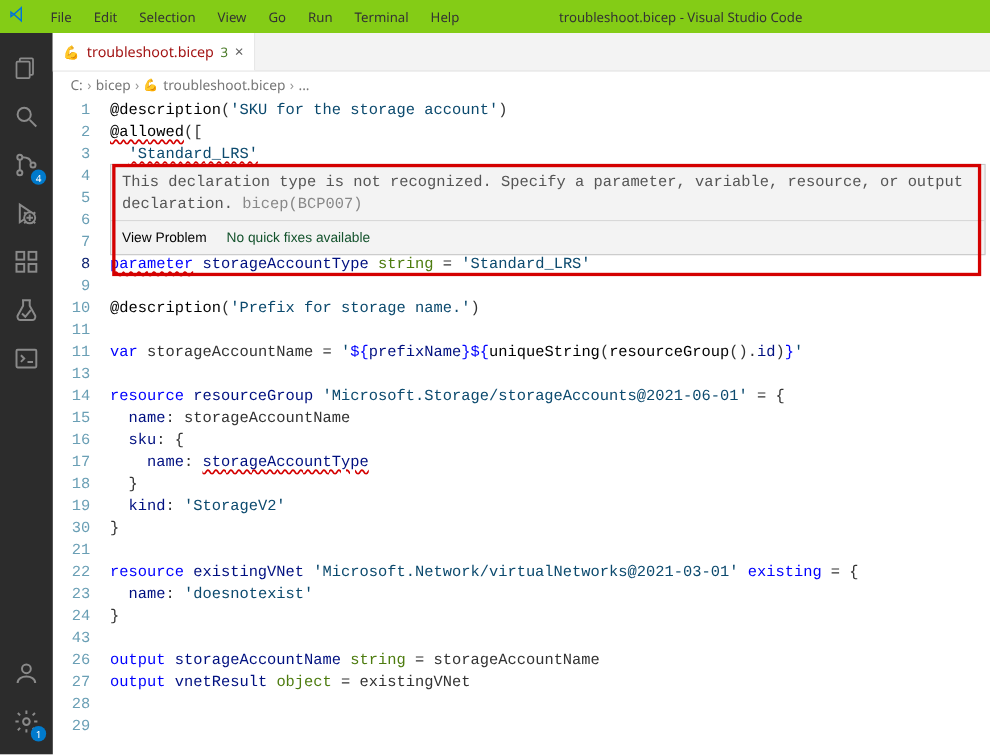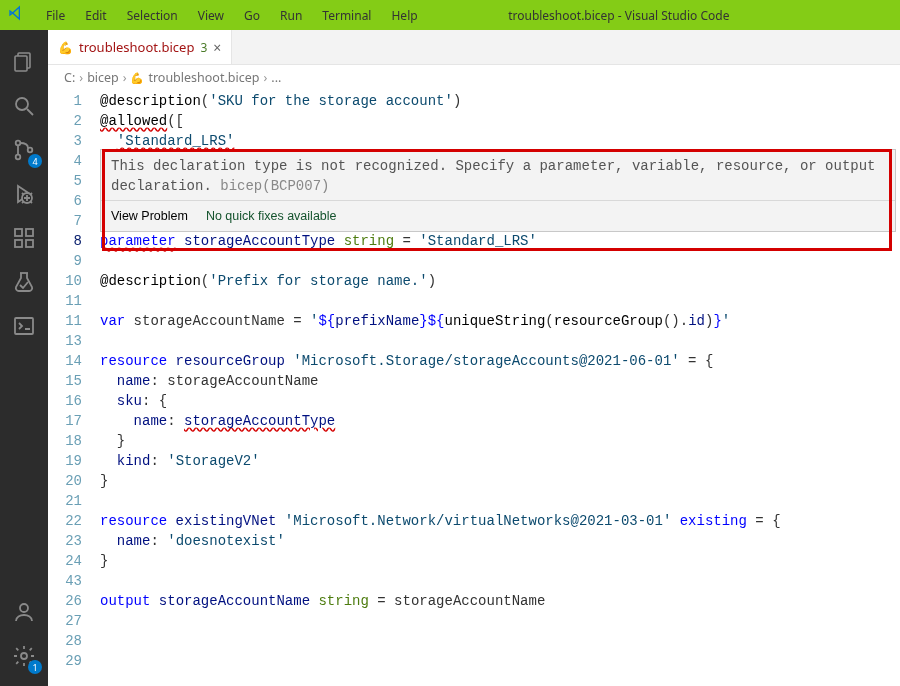--- a/index.html
+++ b/index.html
@@ -293,21 +293,21 @@
           <div class="ln">10</div>
             <div class="ln">11</div>
             <div class="ln">11</div>
           <div class="ln">13</div>
             <div class="ln">14</div>
             <div class="ln">15</div>
           <div class="ln">16</div>
             <div class="ln">17</div>
             <div class="ln">18</div>
           <div class="ln">19</div>
-            <div class="ln">20</div>
+            <div class="ln">30</div>
             <div class="ln">21</div>
           <div class="ln">22</div>
             <div class="ln">23</div>
             <div class="ln">24</div>
           <div class="ln">43</div>
             <div class="ln">26</div>
             <div class="ln">27</div>
           <div class="ln">28</div>
             <div class="ln">29</div>
         </div>
@@ -331,20 +331,21 @@
 <div class="line">    <span class="id">name</span><span class="pl">: </span><span class="id err">storageAccountType</span></div>
 <div class="line">  <span class="pl">}</span></div>
 <div class="line">  <span class="id">kind</span><span class="pl">: </span><span class="str">'StorageV2'</span></div>
 <div class="line"><span class="pl">}</span></div>
 <div class="line"> </div>
 <div class="line"><span class="kw">resource</span><span class="id"> existingVNet </span><span class="str">'Microsoft.Network/virtualNetworks@2021-03-01'</span><span class="kw"> existing</span><span class="pl"> = {</span></div>
 <div class="line">  <span class="id">name</span><span class="pl">: </span><span class="str">'doesnotexist'</span></div>
 <div class="line"><span class="pl">}</span></div>
 <div class="line"> </div>
 <div class="line"><span class="kw">output</span><span class="id"> storageAccountName </span><span class="ty">string</span><span class="pl"> = storageAccountName</span></div>
+<div class="line"><span class="kw">output</span><span class="id"> vnetResult </span><span class="ty">object</span><span class="pl"> = existingVNet</span></div>
 
           <div class="hover-box">
             <div class="hover-msg">
               <span>This declaration type is not recognized. Specify a parameter, variable, resource, or output declaration.</span>
               <span class="hover-code">bicep(BCP007)</span>
             </div>
             <div class="hover-bar">
               <span class="link">View Problem</span>
               <span class="muted">No quick fixes available</span>
             </div>

